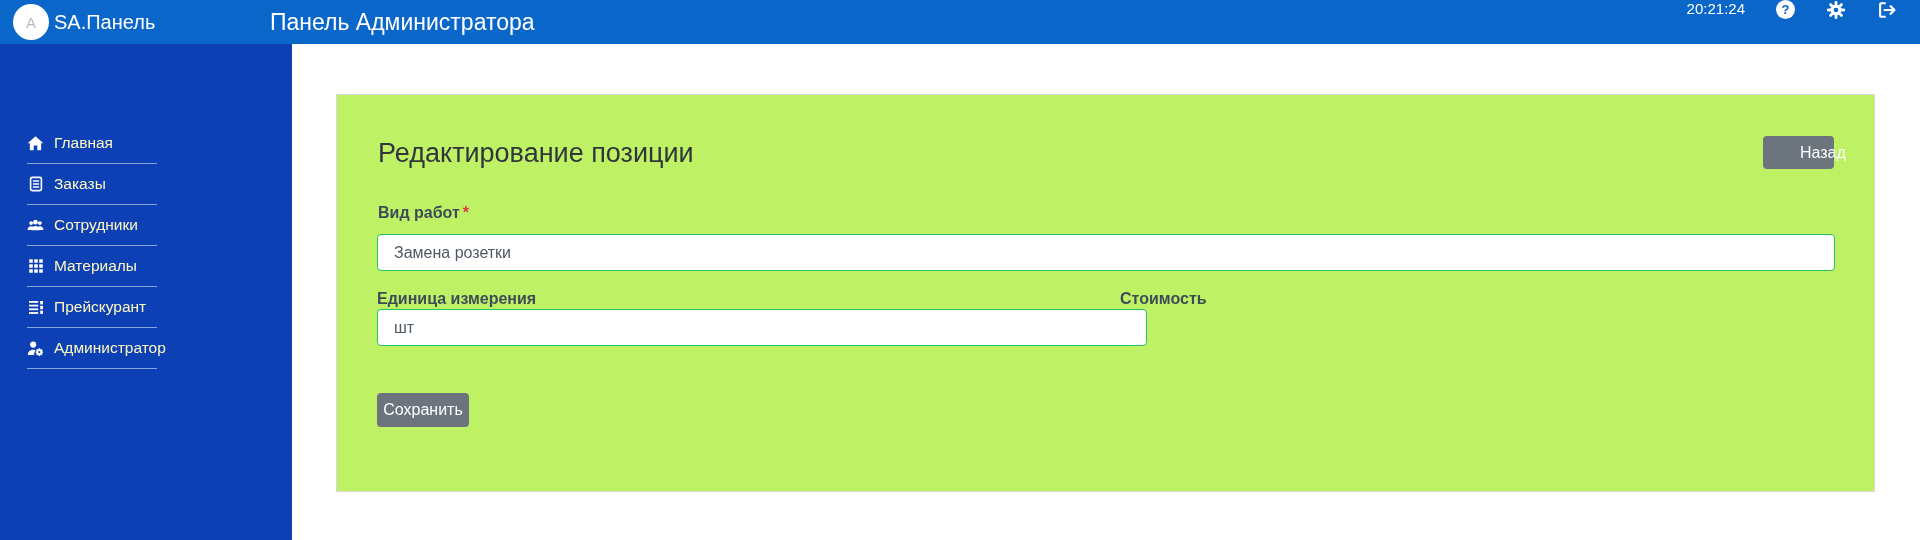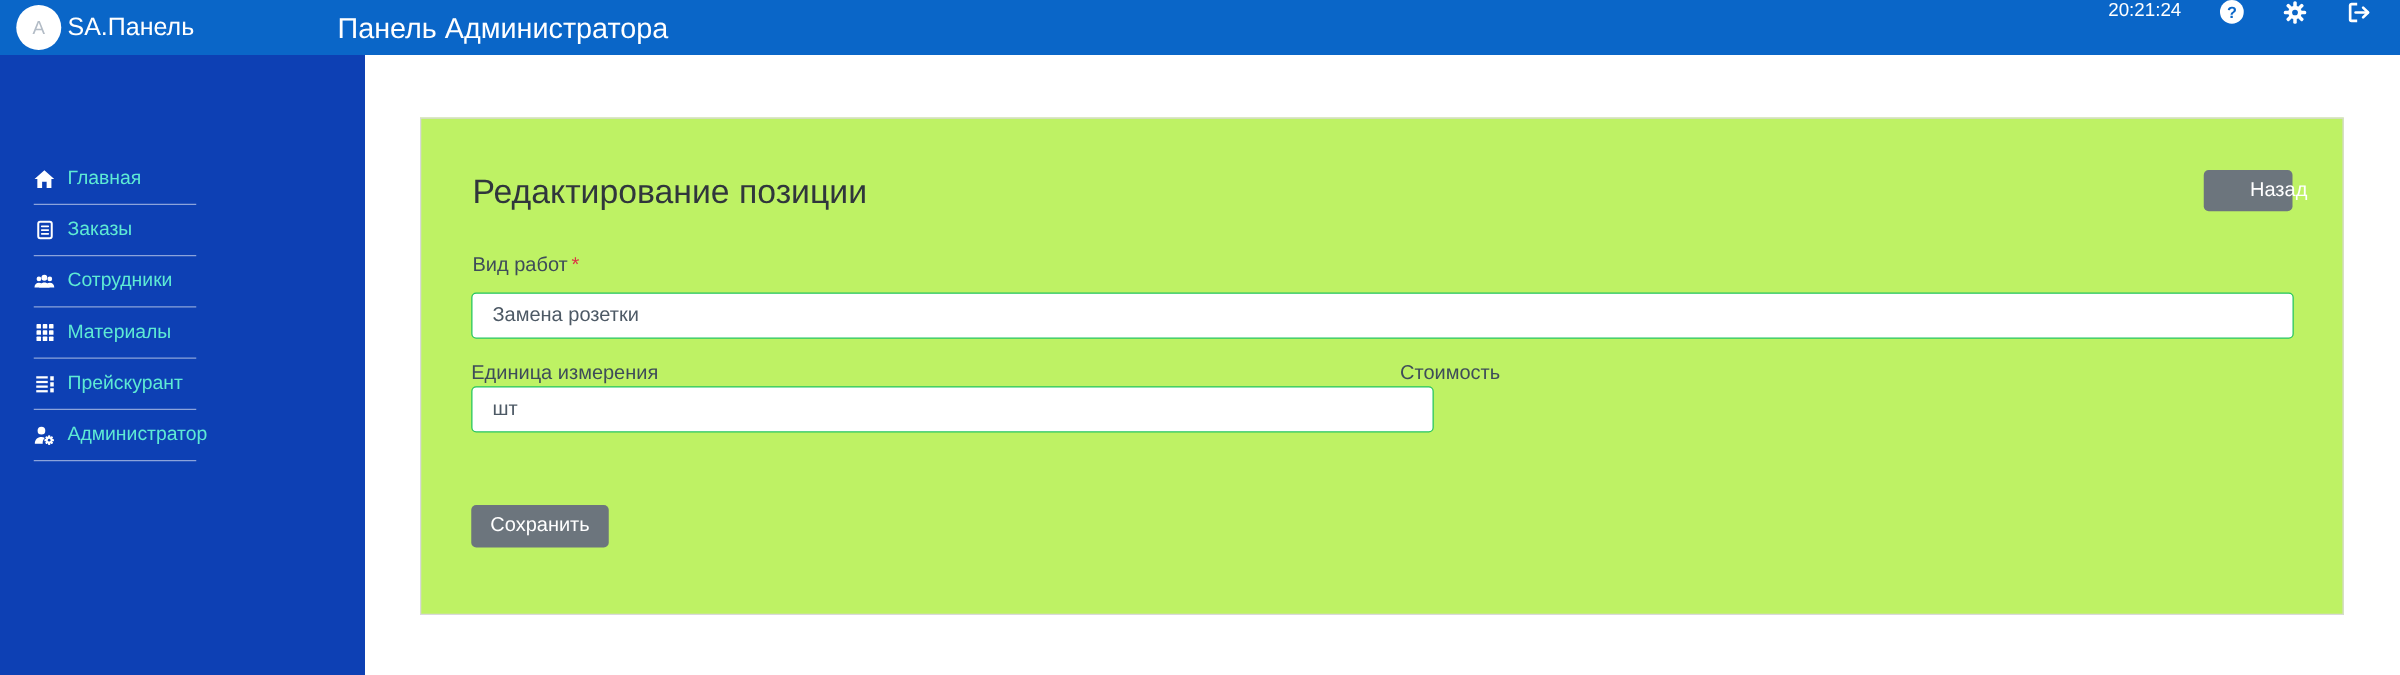--- a/index.html
+++ b/index.html
@@ -19,31 +19,31 @@
   .header-right{position:absolute;right:23px;top:0;height:44px;display:flex;align-items:flex-start;}
   .clock{color:#ffffff;font-size:15px;}
   .hicon{margin-left:31px;display:flex;align-items:center;justify-content:center;cursor:pointer;}
   .help-circle{width:19px;height:19px;border-radius:50%;background:#ffffff;color:#0a66c8;
                font-weight:bold;font-size:13px;display:flex;align-items:center;justify-content:center;}
   
   .sidebar{position:absolute;top:44px;left:0;width:292px;height:496px;background:#0d40b4;
            padding-top:79px;box-sizing:border-box;z-index:2;}
   .nav-item{height:40px;display:flex;align-items:center;padding-left:27px;cursor:pointer;}
   .nav-item .icon{width:17px;height:17px;margin-right:10px;display:flex;align-items:center;justify-content:center;}
-  .nav-label{color:#5eead4;font-size:15.5px;white-space:nowrap;}
+  .nav-label{color:#fef9c3;font-size:15.5px;white-space:nowrap;}
   .nav-divider{width:130px;margin-left:27px;height:0;border-top:1px solid rgba(255,255,255,.52);}
   
   .main-card{position:absolute;left:336px;top:94px;width:1539px;height:398px;background:#bef264;
              border:1px solid #d9d9d9;box-sizing:border-box;}
   .card-heading{position:absolute;left:41px;top:43px;margin:0;font-size:27px;font-weight:400;color:#30363c;white-space:nowrap;}
   .btn{background:#6c757d;color:#ffffff;border:none;border-radius:4px;font-size:16px;
        font-family:inherit;cursor:pointer;}
   .back-btn{position:absolute;right:40px;top:41px;width:71px;height:33px;padding-left:37px;}
-  .save-btn{position:absolute;left:40px;top:309px;width:110px;height:34px;}
-  .f-label{position:absolute;font-size:16px;color:#3e4c59;white-space:nowrap;}
+  .save-btn{position:absolute;left:40px;top:298px;width:92px;height:34px;}
+  .f-label{position:absolute;font-size:16px;color:#3e4c59;white-space:nowrap;font-weight:bold;}
   .req{color:#dc3545;margin-left:3px;}
   .f-input{position:absolute;box-sizing:border-box;height:37px;border:1px solid #22c55e;border-radius:4px;
            padding:0 16px;font-size:16px;color:#4d5965;font-family:inherit;background:#ffffff;outline:none;}
   .lbl-work{left:41px;top:109px;}
   .inp-work{left:40px;top:139px;width:1458px;}
   .lbl-unit{left:40px;top:195px;}
   .inp-unit{left:40px;top:214px;width:770px;}
   .lbl-cost{left:783px;top:195px;}
   .inp-cost{left:783px;top:226px;width:715px;}
 </style>

